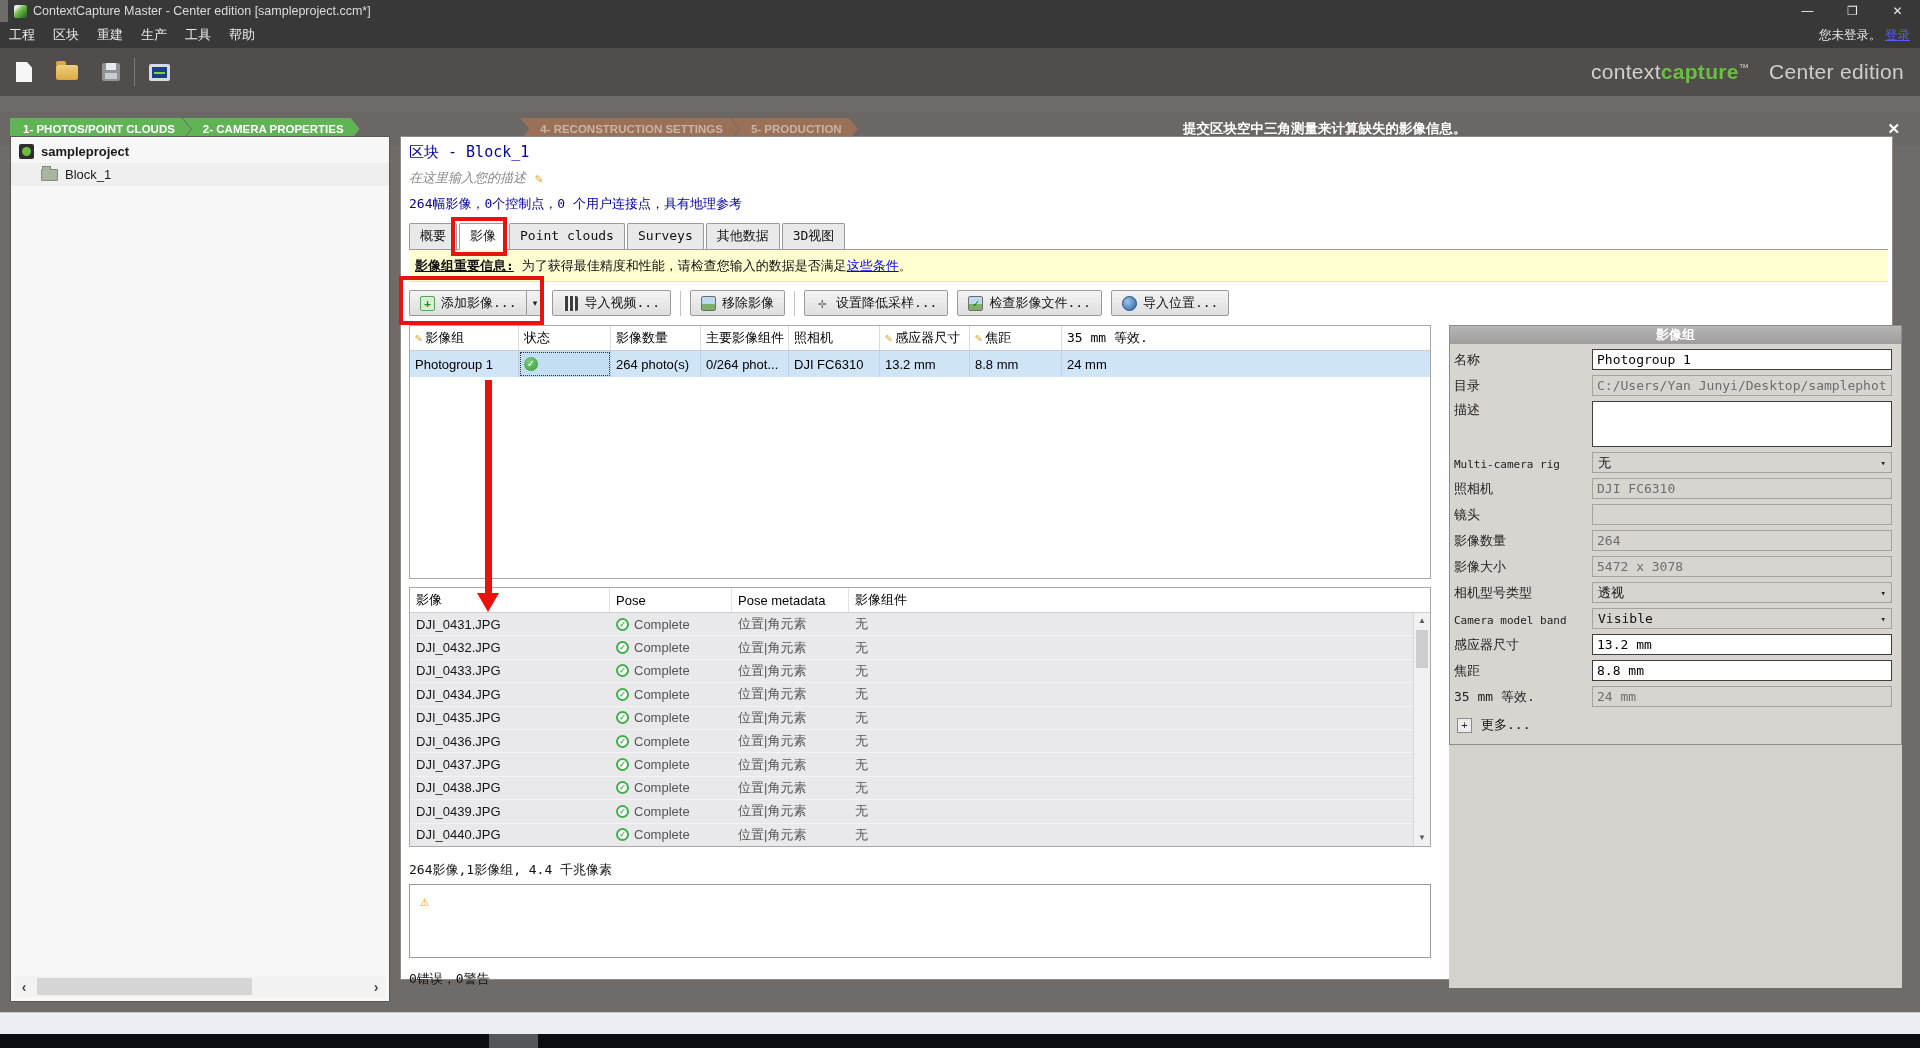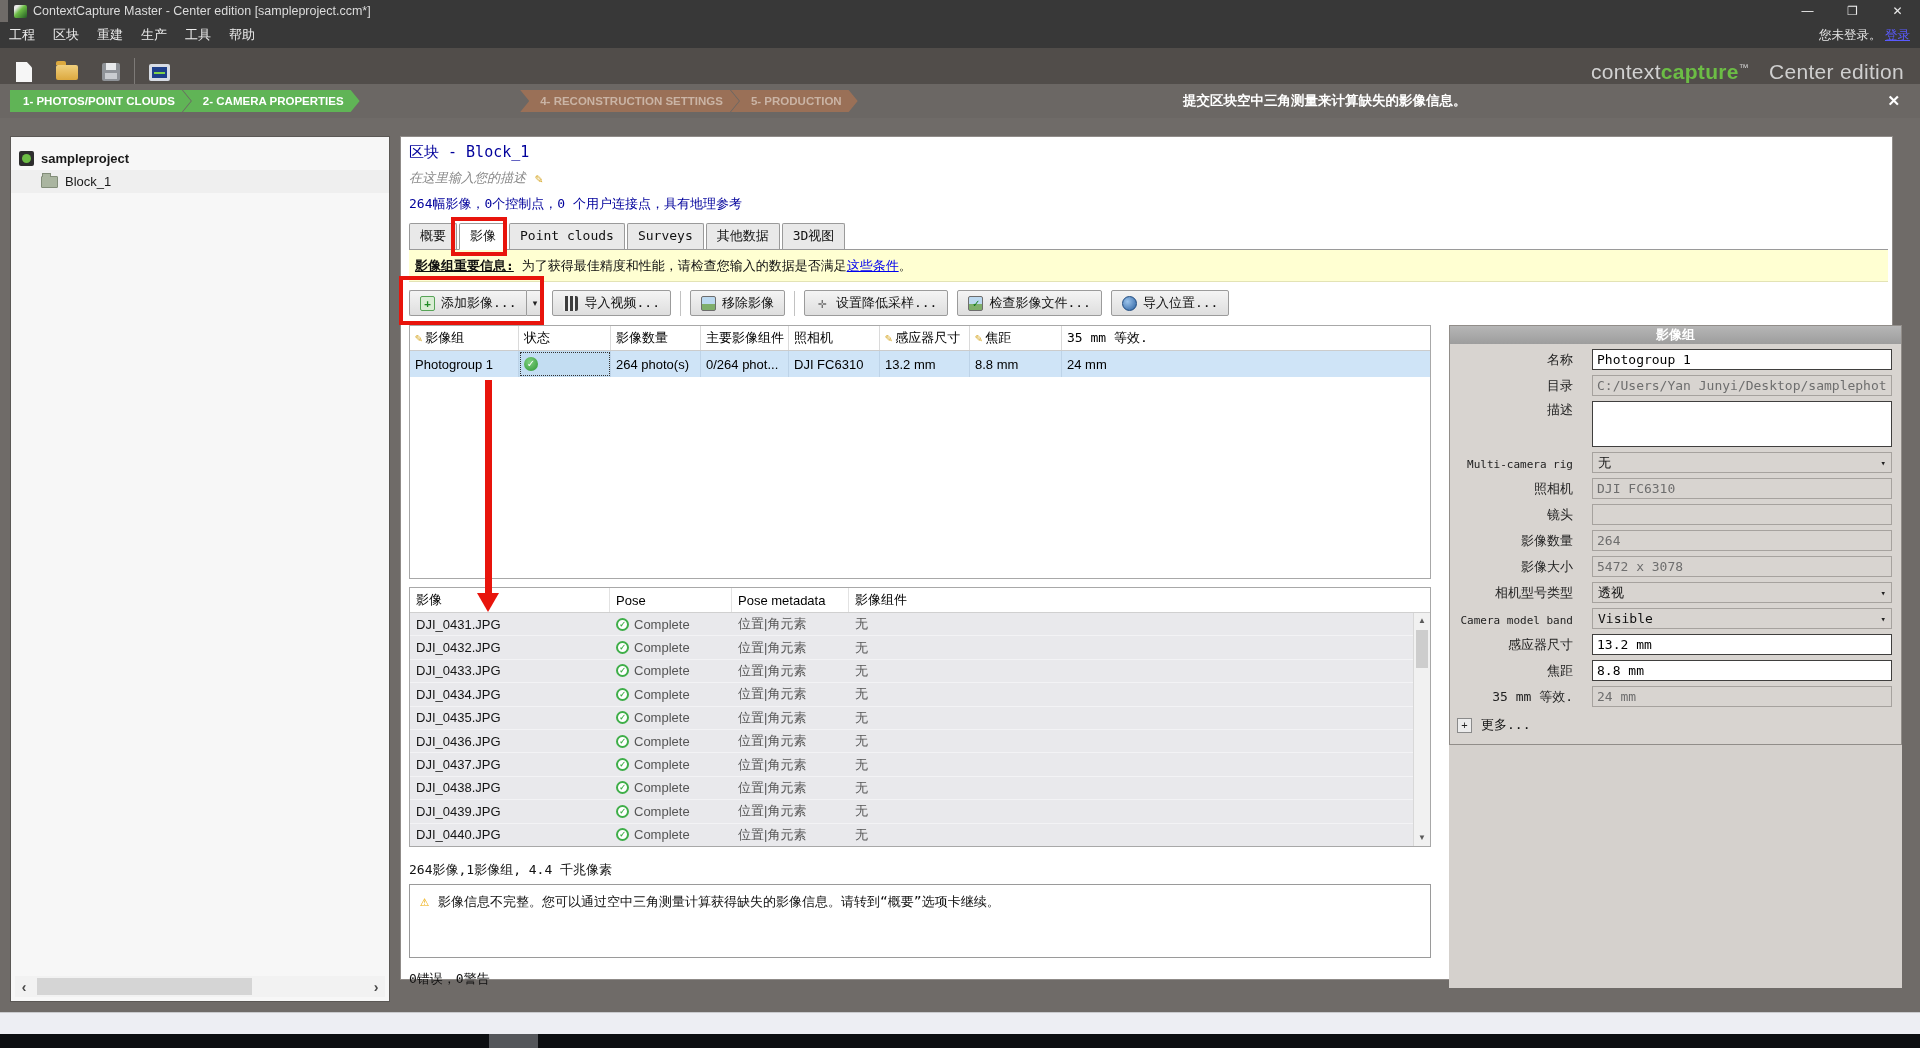--- a/index.html
+++ b/index.html
@@ -33,34 +33,34 @@
   .tb-monitor { width:21px; height:17px; background:#d7dce4; border-radius:2px; display:flex; align-items:center; justify-content:center; }
   .tb-monitor-screen { width:15px; height:11px; background:#1d3f8a; position:relative; overflow:hidden; }
   .tb-monitor-screen::after { content:""; position:absolute; left:2px; top:5px; width:11px; height:2px; background:#7fd24a; }
 
   .brand { margin-left:auto; padding-right:16px; font-size:21px; color:#d2d2d2; letter-spacing:.3px; white-space:nowrap; }
   .brand-cap { color:#6cbd45; font-weight:bold; }
   .brand-tm { font-size:10px; vertical-align:super; }
   .brand-edition { margin-left:20px; color:#cfcfcf; }
 
   
-  .ribbon { position:absolute; top:84px; left:0; right:0; height:34px; background:#6b6764; }
+  .ribbon { position:absolute; top:112px; left:0; right:0; height:34px; background:#6b6764; }
   .steps { position:absolute; left:10px; top:6px; display:flex; height:22px; }
   .step { display:flex; align-items:center; padding:0 16px 0 20px; font-size:11.5px; font-weight:bold; color:#fff; margin-left:-8px; white-space:nowrap;
           clip-path:polygon(0 0,calc(100% - 9px) 0,100% 50%,calc(100% - 9px) 100%,0 100%,9px 50%); }
   .step.first { clip-path:polygon(0 0,calc(100% - 9px) 0,100% 50%,calc(100% - 9px) 100%,0 100%); padding-left:13px; margin-left:0; }
   .step.done { background:#60b456; }
   .step.active { background:#a21caf;margin-top:45px; }
   .step.disabled { background:#9a7057; color:#cab4a5; }
   .ribbon-msg { position:absolute; left:1183px; top:0; height:34px; display:flex; align-items:center; color:#ffffff; font-weight:bold; font-size:13.5px; }
   .ribbon-close { position:absolute; right:20px; top:7px; color:#fff; font-weight:bold; font-size:15px; line-height:20px; }
 
   
   .sidebar { position:absolute; left:10px; top:136px; width:380px; height:866px; background:#f7f7f7; border:1px solid #5b5855; }
-  .tree { padding-top:10px; }
+  .tree { padding-top:3px; }
   .tree-row { display:flex; align-items:center; height:23px; font-size:13px; color:#1a1a1a; padding-left:8px; gap:7px; }
   .tree-row.block { padding-left:30px; background:#efefef; }
   .proj-label { font-weight:bold; }
   .proj-ico { width:15px; height:15px; background:#2e2e2e; border-radius:2px; position:relative; flex:none; }
   .proj-ico::before { content:""; position:absolute; left:3px; top:3px; width:9px; height:9px; border-radius:50%; background:#6cbd45; }
   .folder-ico { width:17px; height:12px; background:#aab5a0; border:1px solid #828d79; border-radius:1px; position:relative; flex:none; }
   .folder-ico::before { content:""; position:absolute; top:-4px; left:0; width:7px; height:3px; background:#aab5a0; border:1px solid #828d79; border-bottom:none; }
   .hscroll { position:absolute; left:4px; right:4px; bottom:4px; height:21px; background:#f2f2f2; display:flex; align-items:center; }
   .hs-arrow { width:18px; text-align:center; color:#4a4a4a; font-size:14px; font-weight:bold; }
   .hs-arrow.right { margin-left:auto; }
@@ -127,21 +127,21 @@
   .warnbox { margin-top:5px; height:74px; border:1px solid #9a9a9a; background:#fff; padding:8px 10px; font-size:13px; color:#111; display:flex; gap:9px; align-items:flex-start; width:100%; }
   .warn-icon { color:#eda900; font-size:15px; line-height:16px; }
   .statusline { margin-top:12px; font-size:13px; color:#111; }
 
   
   .props-col { width:453px; margin-left:18px; background:#d5d1cd; flex:none; }
   .fieldset { border:1px solid #918d89; background:#d8d4d0; padding-bottom:10px; }
   .fs-title { height:18px; background:linear-gradient(#b6b6b6,#9d9d9d); color:#fff; font-weight:bold; font-size:13px; text-align:center; line-height:18px; }
   .frow { display:flex; align-items:center; margin:5px 9px 0 4px; }
   .frow.top { align-items:flex-start; }
-  .flabel { width:138px; text-align:right; font-size:13px; color:#222; padding-right:19px; flex:none; }
+  .flabel { width:138px; font-size:13px; color:#222; padding-right:7px; flex:none; }
   .flabel.small { font-size:11px; padding-top:3px; }
   .fval { flex:1; height:21px; font-family:"DejaVu Sans Mono",monospace; font-size:13px; padding:0 4px; min-width:0; }
   input.edit { background:#fff; border:1px solid #403f3e; color:#000; }
   input.ro { background:#d8d4d0; border:1px solid #a6a29e; color:#6e6e6e; }
   textarea.fval { height:46px; background:#fff; border:1px solid #403f3e; resize:none; }
   .fsel { flex:1; height:21px; border:1px solid #a6a29e; background:#d8d4d0; display:flex; align-items:center; padding:0 5px; font-family:"DejaVu Sans Mono",monospace; font-size:13px; color:#111; min-width:0; }
   .fsel-caret { margin-left:auto; font-size:9px; color:#222; }
   .more-row { display:flex; align-items:center; margin:9px 9px 0 7px; gap:9px; font-size:13px; color:#111; }
   .more-btn { width:15px; height:15px; border:1px solid #8a8a8a; background:#ececec; line-height:13px; text-align:center; font-size:11px; color:#222; }
 
@@ -441,21 +441,20 @@
             <span class="vs-arrow up">▲</span>
             <span class="vs-thumb"></span>
             <span class="vs-arrow down">▼</span>
           </div>
         </div>
 
         <div class="summary mono">264影像,1影像组, 4.4 千兆像素</div>
 
         <div class="warnbox mono">
           <span class="warn-icon">⚠</span>
-          <span>影像信息不完整。您可以通过空中三角测量计算获得缺失的影像信息。请转到“概要”选项卡继续。</span>
         </div>
 
         <div class="statusline mono">0错误，0警告</div>
       </div>
 
       <div class="props-col">
         <div class="fieldset">
           <div class="fs-title mono">影像组</div>
 
           <div class="frow">

